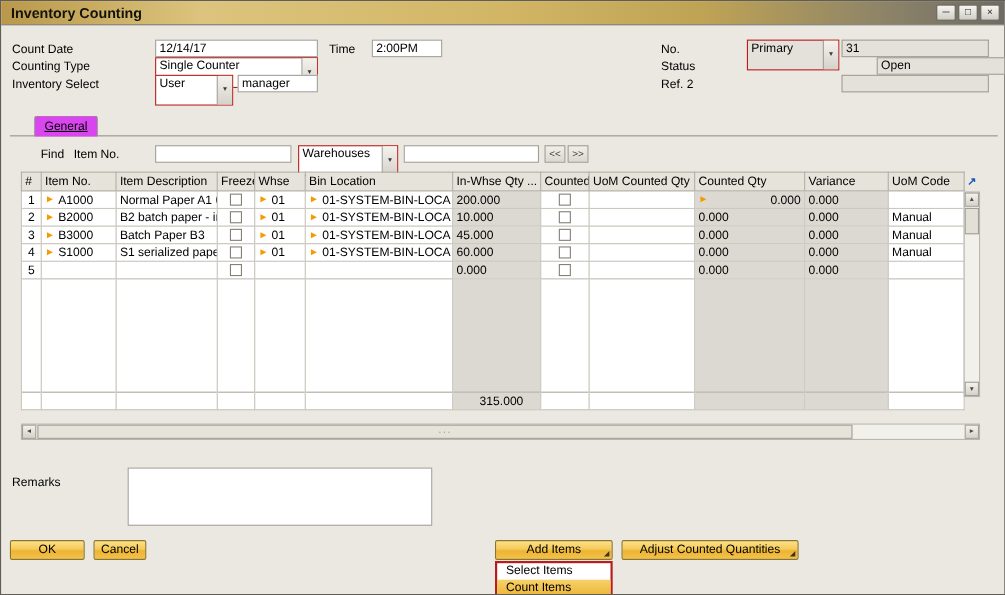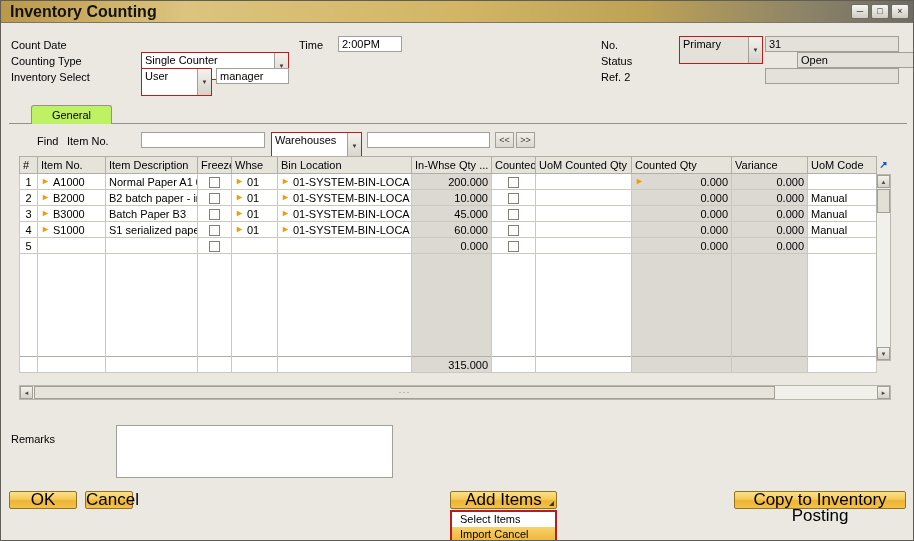--- a/index.html
+++ b/index.html
@@ -2,55 +2,55 @@
 <html><head>
 <meta charset="utf-8">
 <style>
   * { box-sizing: border-box; }
   html,body { margin:0; padding:0; }
   body { background:#7d7a72; font-family:"Liberation Sans", sans-serif; }
   .window { position:relative; width:914px; height:541px; background:#ebe8e2; border:1px solid #5f5d55; overflow:hidden; font-size:11px; color:#000; }
   .titlebar { position:absolute; left:0; top:0; width:100%; height:22px;
     background:linear-gradient(90deg,#b9984a 0%,#dcc47e 20%,#d2b666 50%,#bfa355 70%,#8d8468 88%,#6d6b64 100%);
     border-bottom:1px solid #7a7668; display:flex; align-items:center; padding-left:9px; }
-  .titlebar .title { font-size:16px; font-weight:bold; color:#14120c; }
+  .titlebar .title { font-size:13px; font-weight:bold; color:#14120c; }
   .win-controls { position:absolute; right:4px; top:3px; display:flex; gap:2px; }
   .win-btn { width:18px; height:15px; background:linear-gradient(180deg,#f7f6f2,#cfccc4); border:1px solid #6f6d65; border-radius:2px; font-size:9px; line-height:13px; text-align:center; color:#222; cursor:default; }
   .lbl { position:absolute; white-space:nowrap; }
   .fld { position:absolute; height:16px; border:1px solid #a29f97; background:#fff; font-family:inherit; font-size:11px; padding:0 3px; line-height:14px; white-space:nowrap; overflow:hidden; }
   .fld.ro { background:#e4e1da; }
   .combo { position:absolute; height:28px; border:1px solid #b91c1c; background:#fff; display:flex; align-items:stretch; }
   .combo.ro { background:#e4e1da; }
   .combo-text { flex:1; padding-left:3px; line-height:14px; overflow:hidden; white-space:nowrap; }
   .combo-btn { width:14px; background:linear-gradient(180deg,#f4f2ec,#d5d2ca); border-left:1px solid #a29f97; display:flex; align-items:center; justify-content:center; font-size:6px; color:#3a3a3a; }
-  .tab { position:absolute; left:30px; top:104px; width:81px; height:19px; background:#bef264; border:1px solid #95928a; border-bottom:none; border-radius:3px 3px 0 0; text-align:center; line-height:18px; z-index:2; }
+  .tab { position:absolute; left:30px; top:104px; width:58px; height:19px; background:#d946ef; border:1px solid #95928a; border-bottom:none; border-radius:3px 3px 0 0; text-align:center; line-height:18px; z-index:2;text-decoration:underline; }
   .tabline { position:absolute; left:8px; top:122px; width:898px; height:0; border-top:1px solid #95928a; }
   .mini-btn { position:absolute; width:19px; height:16px; background:linear-gradient(180deg,#f1efe9,#dbd8d0); border:1px solid #a29f97; font-size:9px; text-align:center; line-height:14px; color:#3f3f3f; }
   .grid { position:absolute; left:18px; top:155px; width:857px; border-collapse:collapse; table-layout:fixed; font-size:11px; }
   .grid th { background:#e6e3db; border:1px solid #b1aea6; font-weight:normal; text-align:left; height:17px; padding:0 3px; overflow:hidden; white-space:nowrap; }
   .grid td { border:1px solid #cbc8c0; height:16px; padding:0 3px; overflow:hidden; white-space:nowrap; background:#fff; }
   .grid td.sh { background:#dcd9d2; }
-  .grid td.num { text-align:right; }
+  .grid td.num { text-align:left; }
   .grid td.ctr { text-align:center; }
   .grid tr.filler td { height:103px; border-top:none; border-bottom:none; }
   .grid tr.totalrow td { border-top:1px solid #b1aea6;padding-left:24px; }
   .cellflex { display:flex; align-items:center; gap:3px; }
   .cellflex.spread { justify-content:space-between; }
   .arrow { color:#f59b00; font-size:9px; line-height:1; }
   .checkbox { display:inline-block; width:11px; height:11px; background:#fff; border:1px solid #83807a; vertical-align:middle; }
   .expand { position:absolute; left:876px; top:157px; width:13px; height:13px; color:#1b5bb7; font-size:10px; font-weight:bold; display:flex; align-items:center; justify-content:center; }
   .vscroll { position:absolute; left:875px; top:173px; width:15px; height:187px; background:#f2f0ea; border:1px solid #b9b6ae; }
   .hscroll { position:absolute; left:18px; top:384px; width:872px; height:15px; background:#f2f0ea; border:1px solid #b9b6ae; }
   .sbtn { position:absolute; width:13px; height:13px; background:linear-gradient(180deg,#f4f2ec,#d5d2ca); border:1px solid #a29f97; font-size:6px; color:#4a4a4a; display:flex; align-items:center; justify-content:center; }
   .vscroll .sbtn { left:0; } .sbtn.up { top:0; } .sbtn.down { bottom:0; }
   .hscroll .sbtn { top:0; } .sbtn.left { left:0; } .sbtn.right { right:0; }
   .vthumb { position:absolute; left:0; top:14px; width:13px; height:24px; background:#e2dfd7; border:1px solid #a29f97; }
   .hthumb { position:absolute; left:14px; top:0; width:741px; height:13px; background:#e6e3db; border:1px solid #a29f97; display:flex; align-items:center; justify-content:center; color:#8a8780; font-size:9px; letter-spacing:1px; line-height:1; }
   .remarks { position:absolute; left:115px; top:424px; width:277px; height:53px; border:1px solid #a29f97; background:#fff; resize:none; font-family:inherit; font-size:11px; }
-  .btn { position:absolute; height:18px; line-height:16px; text-align:center; font-size:17px; border-radius:2px; cursor:default; }
+  .btn { position:absolute; height:18px; line-height:16px; text-align:center; font-size:11px; border-radius:2px; cursor:default; }
   .gold { background:linear-gradient(180deg,#fce189 0%,#f5ca58 45%,#edb434 55%,#f3c14b 100%); border:1px solid #8e7526; }
   .menu-btn::after { content:""; position:absolute; right:2px; bottom:2px; width:0; height:0; border-left:5px solid transparent; border-bottom:5px solid #3f3415; }
   .popup-menu { position:absolute; left:449px; top:509px; width:107px; background:#fff; border:2px solid #b91c1c; z-index:5; }
   .menu-item { height:15px; line-height:15px; padding-left:8px; }
   .menu-item.hl { background:linear-gradient(180deg,#f7d16a,#edb537); }
 </style>
 </head>
 <body>
 
 <div class="window">
@@ -58,20 +58,21 @@
   <div class="titlebar">
     <span class="title">Inventory Counting</span>
     <div class="win-controls">
       <div class="win-btn"><span>─</span></div>
       <div class="win-btn"><span>□</span></div>
       <div class="win-btn"><span>×</span></div>
     </div>
   </div>
 
   <span class="lbl" style="left:10px;top:38px">Count Date</span>
+  <input class="fld" style="left: 140px; top: 35px; width: 148px;" value="12/14/17">
   <span class="lbl" style="left:298px;top:38px">Time</span>
   <input class="fld" style="left: 337px; top: 35px; width: 64px;" value="2:00PM">
 
   <span class="lbl" style="left:10px;top:54px">Counting Type</span>
   <div class="combo" style="left:140px;top:51px;width:148px">
     <span class="combo-text">Single Counter</span>
     <span class="combo-btn">
         <span>▼</span>
       </span>
   </div>
@@ -344,20 +345,20 @@
         <span>►</span>
       </div>
   </div>
 
   <span class="lbl" style="left:10px;top:432px">Remarks</span>
   <textarea class="remarks" style=""></textarea>
 
   <div class="btn gold" style="left:8px;top:490px;width:68px">OK</div>
   <div class="btn gold" style="left:84px;top:490px;width:48px">Cancel</div>
   <div class="btn gold menu-btn" style="left:449px;top:490px;width:107px">Add Items</div>
-  <div class="btn gold" style="left:733px;top:490px;width:172px">Copy to Inventory Posting</div>
+  <div class="btn gold menu-btn" style="left:564px;top:490px;width:161px">Adjust Counted Quantities</div>
 
   <div class="popup-menu">
     <div class="menu-item">Select Items</div>
-    <div class="menu-item hl">Import Cancel</div>
+    <div class="menu-item hl">Count Items</div>
   </div>
 
 </div>
 
 </body></html>

